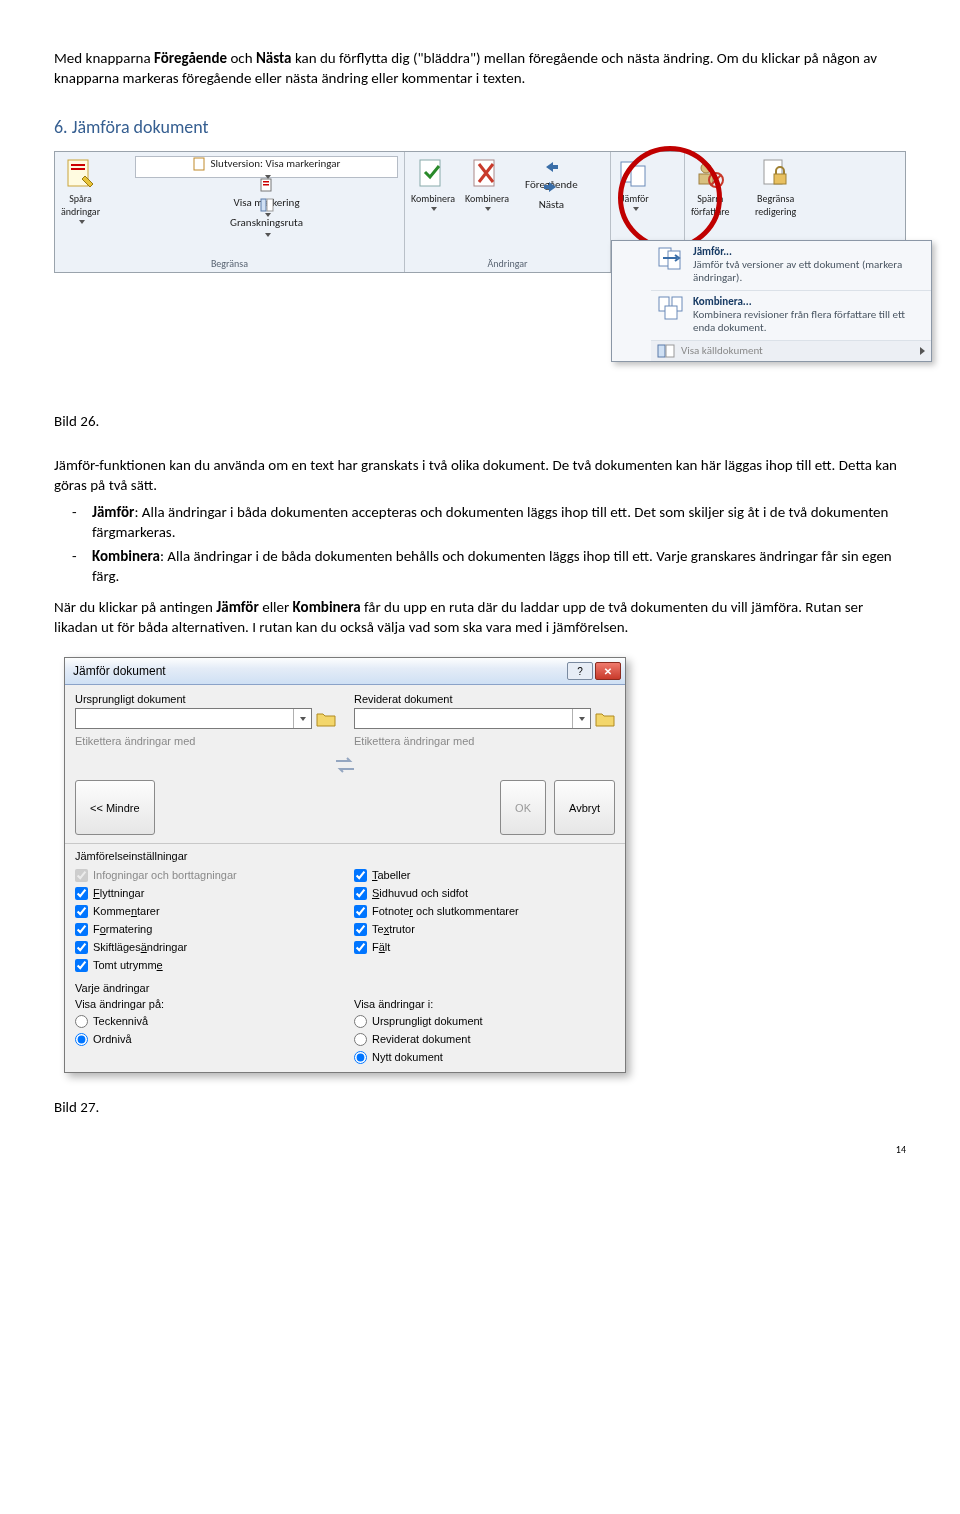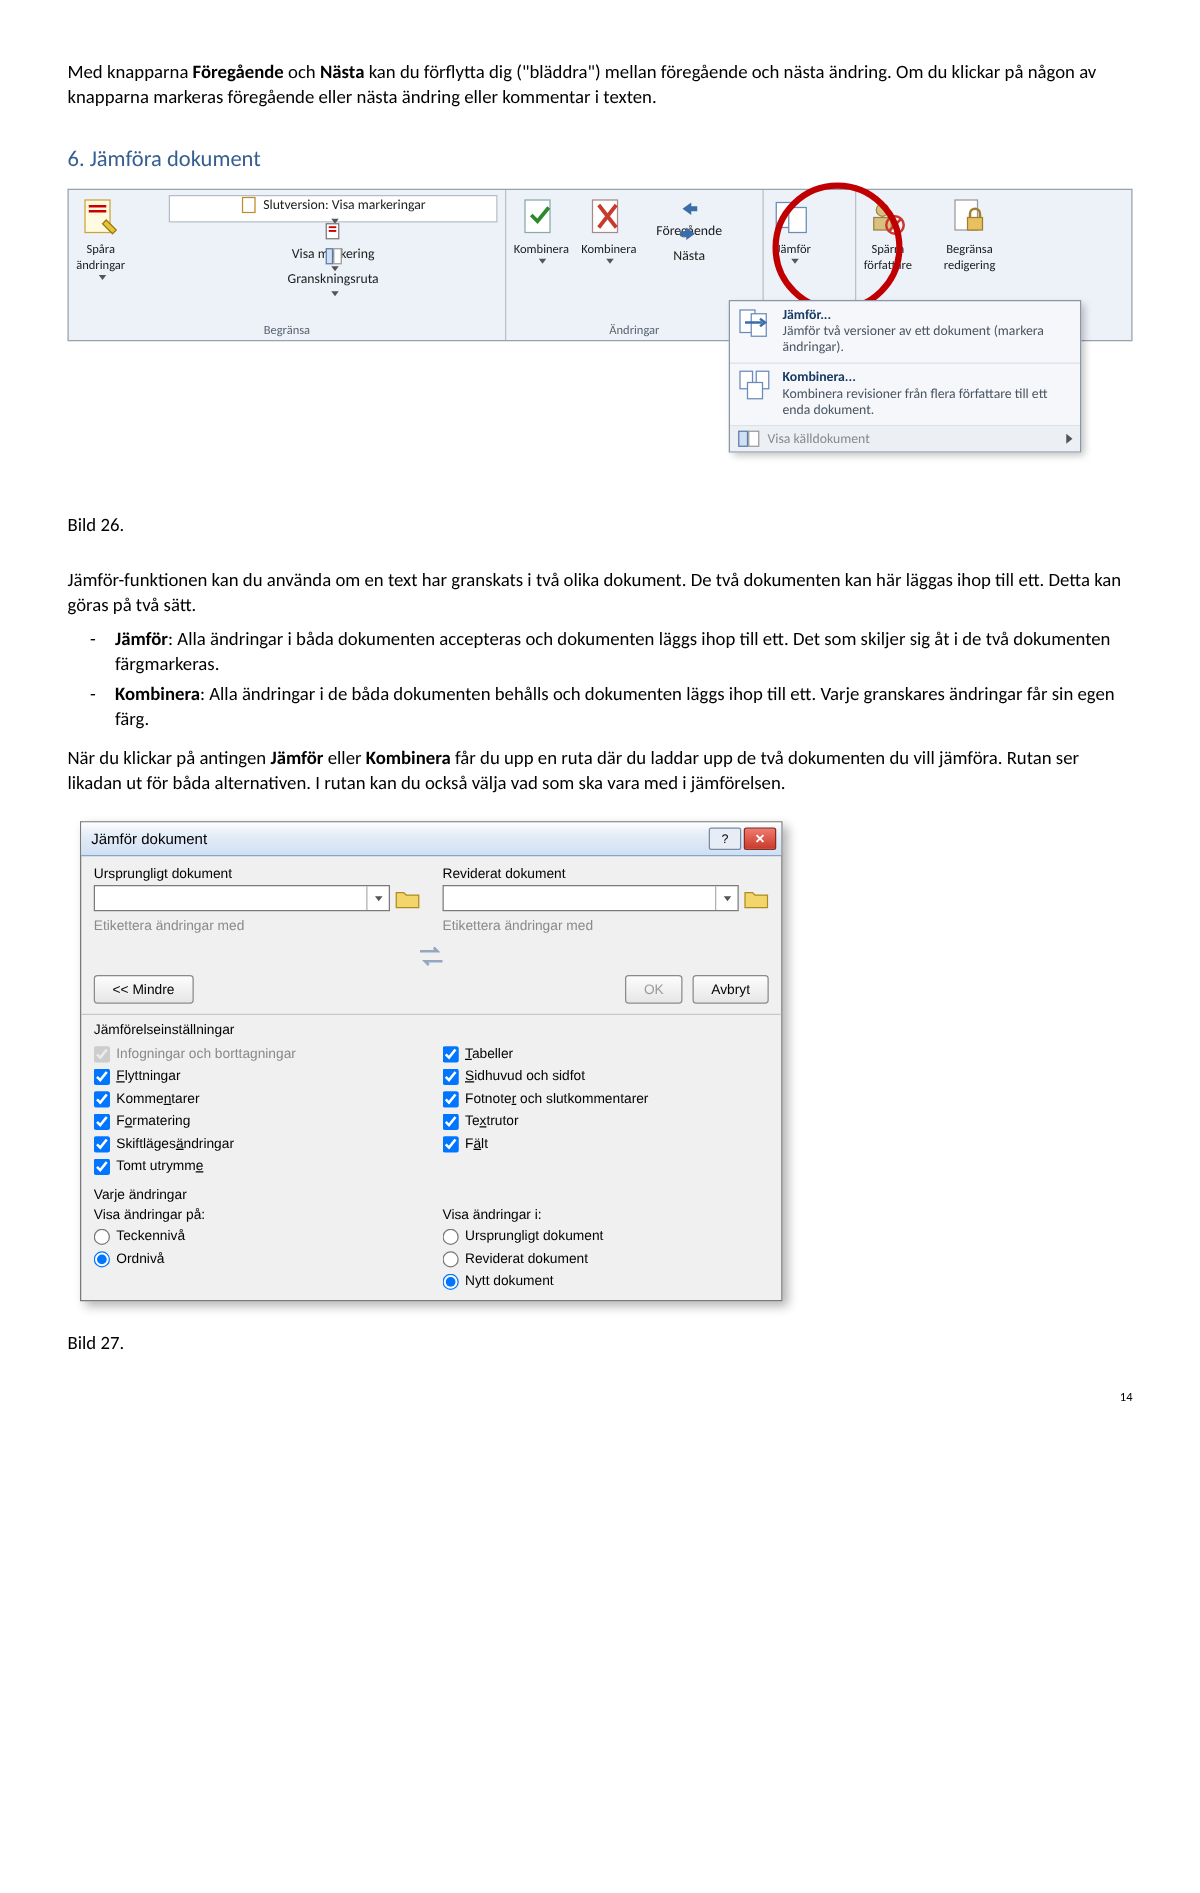--- a/index.html
+++ b/index.html
@@ -44,23 +44,24 @@
   .ico32 { width:32px; height:32px; }
   .ico16 { width:14px; height:14px; flex-shrink:0;}
   .smallrow { display:flex; align-items:center; gap:4px; height:20px; padding:0 4px;flex-direction:column;}
   .tri { width:0;height:0;border-left:3px solid transparent;border-right:3px solid transparent;border-top:4px solid #555; display:inline-block; margin-left:2px; vertical-align:middle;}
   .circle-highlight{
     position:absolute; width:94px; height:94px; border:5px solid #c00000; border-radius:50%;
     left:563px; top:-6px; pointer-events:none;
   }
   
   .dropdown {
-    position:absolute; left:528px; top:88px; width:280px;
+    position:absolute; left:556px; top:88px; width:280px;
     background:#f5f7fa; border:1px solid #8b97a6; font-size:11px;
     box-shadow:3px 3px 6px rgba(0,0,0,.25);
+    padding-left:39px;
   }
   .dd-item{ display:flex; gap:6px; padding:4px 6px 6px 6px; border-bottom:1px solid #dbe1e8;}
   .dd-item:last-child{border-bottom:none;}
   .dd-ic{ width:30px; height:26px; flex-shrink:0; display:flex; align-items:center; justify-content:center;}
   .dd-txt b{display:block; font-weight:bold; color:#173a63;}
   .dd-txt span{color:#4a5662;text-align:right;}
   .dd-foot{display:flex; align-items:center; padding:3px 6px; gap:6px; background:#eceff4;}
   .dd-foot .grow{flex:1;}
   .arrow-r{width:0;height:0;border-top:4px solid transparent;border-bottom:4px solid transparent;border-left:5px solid #555;}
 
@@ -91,21 +92,21 @@
     flex:1; height:19px; border:1px solid #7a7a7a; background:#fff;
     display:flex; align-items:center; padding:0 2px;
   }
   .combo-input .drop{width:15px;height:100%;display:flex;align-items:center;justify-content:center;border-left:1px solid #b0b0b0;}
   .folder-ic{width:20px;height:18px;}
   .disabled{color:#8a8a8a;}
   .swap-row{display:flex;justify-content:center;margin:6px 0;}
   .swap-ic{width:22px;height:18px;opacity:.55;}
   .btnrow{display:flex;align-items:center;gap:8px; margin:4px 0 8px 0;}
   .btn{
-    height:21px; padding:0 14px; background:linear-gradient(#fdfdfd,#e6e6e6);
+    height:21px; padding:16px 14px; background:linear-gradient(#fdfdfd,#e6e6e6);
     border:1px solid #8a8a8a; border-radius:3px; display:inline-flex; align-items:center;
   }
   .btn.disabled{color:#9a9a9a;}
   .btnrow .spacer{flex:1;}
   .hr{height:1px;background:#c8c8c8;margin:2px -10px 6px -10px;}
   .section-h{margin:2px 0 4px 0;}
   .chk-grid{display:flex; gap:18px;}
   .chk-col{flex:1;}
   .chk{display:flex;align-items:center;gap:5px;height:18px;}
   .chk input{margin:0;}

